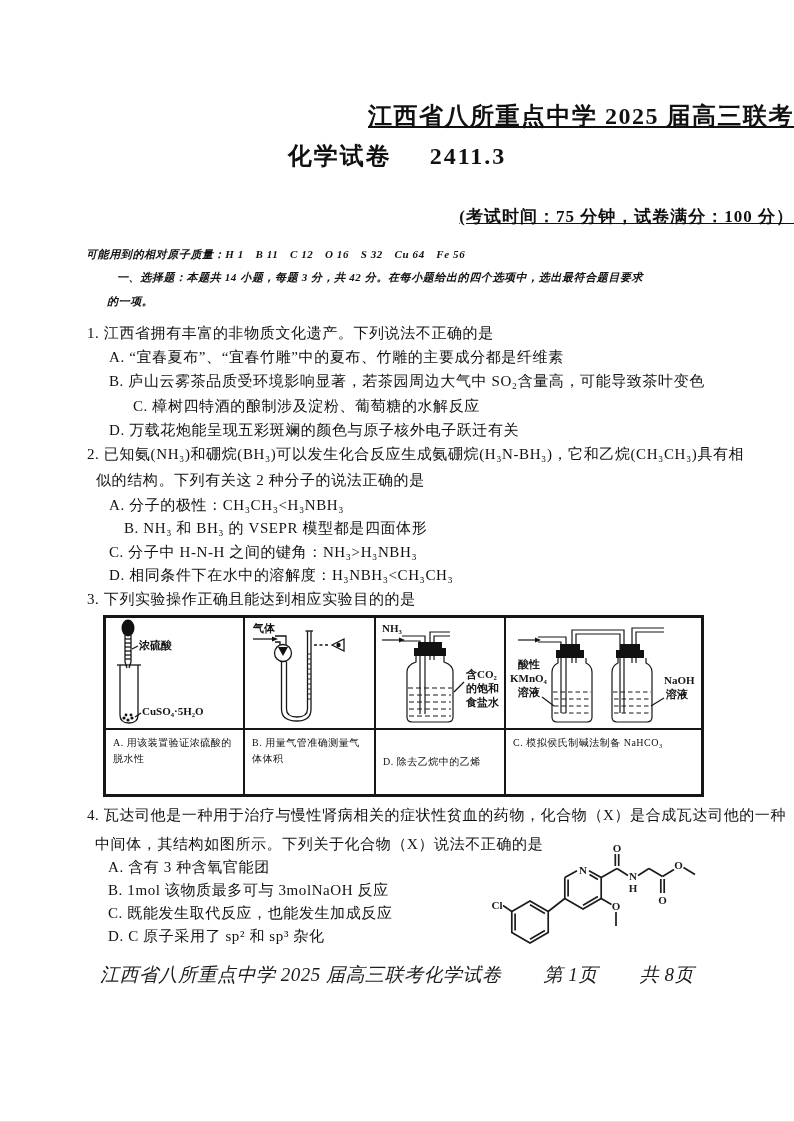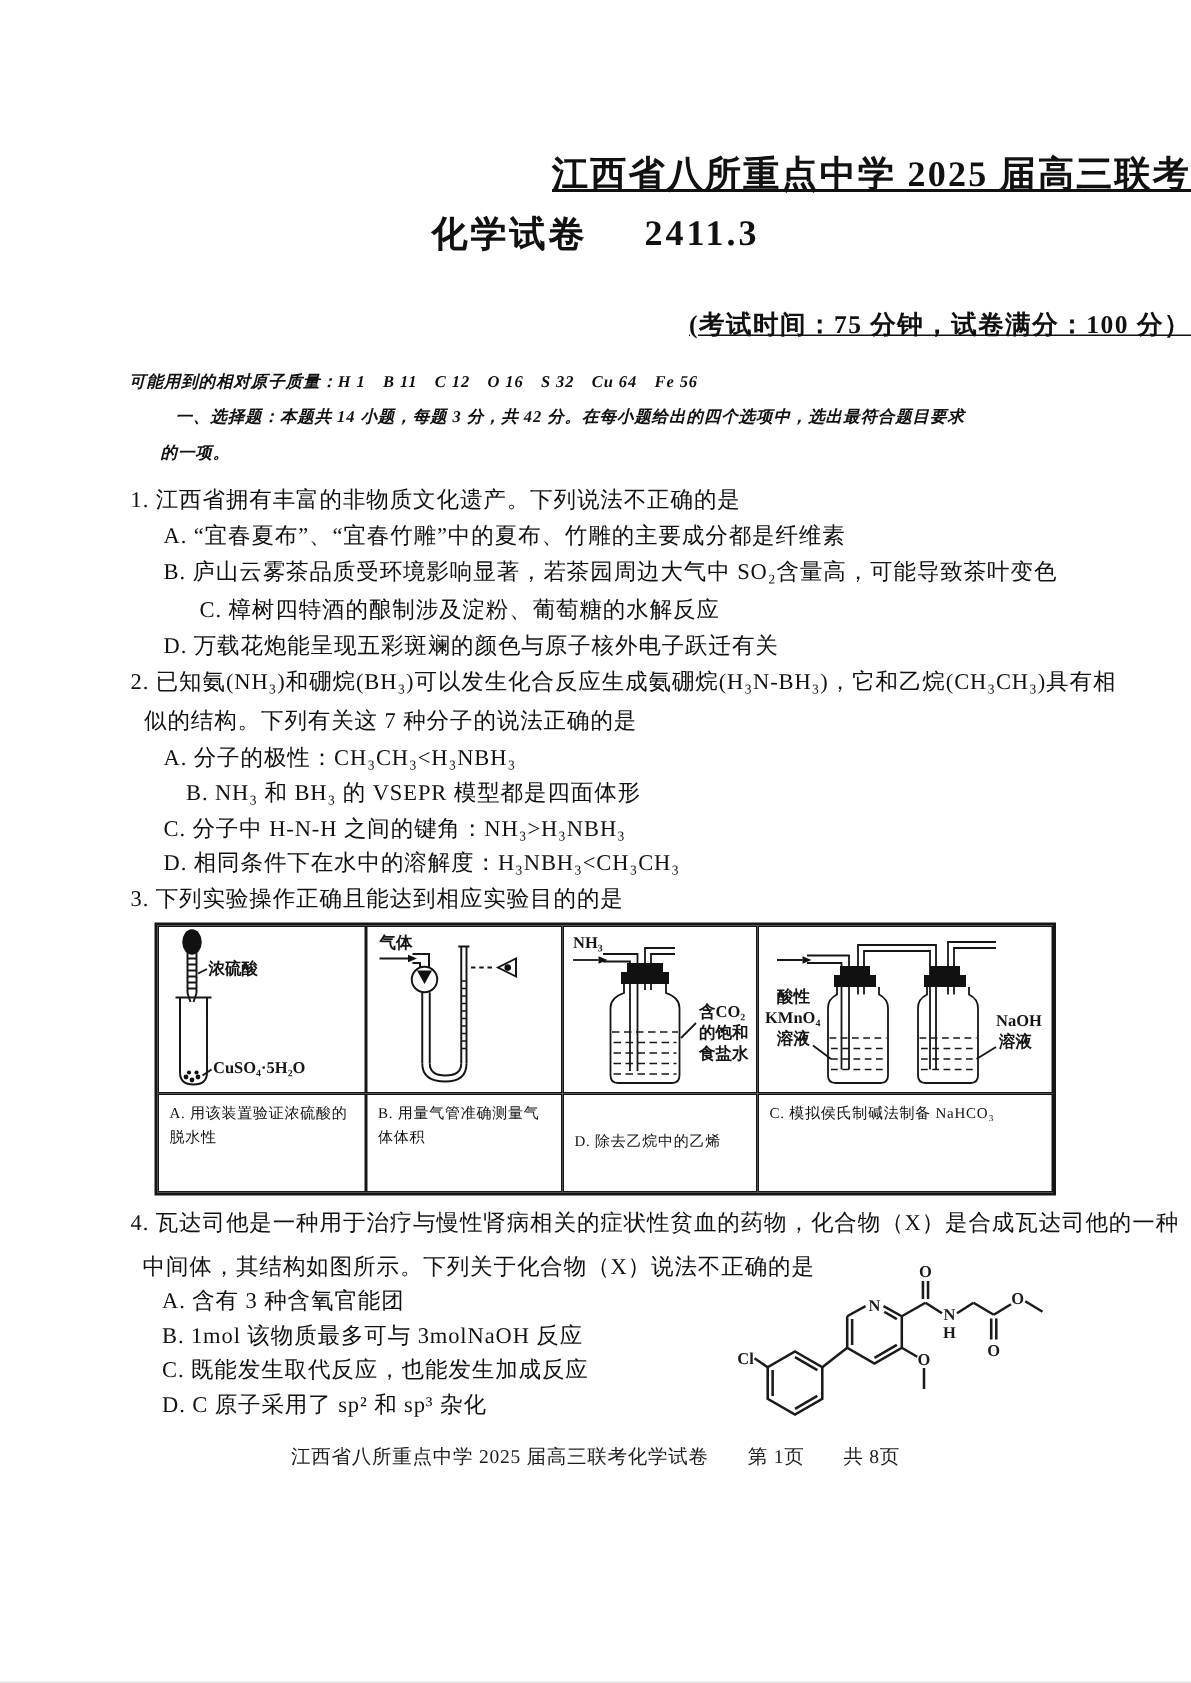--- a/index.html
+++ b/index.html
@@ -17,21 +17,21 @@
   .exp-table{position:absolute;left:103px;top:615px;display:grid;
              grid-template-columns:139px 131px 130px 197px;grid-template-rows:112px 66px;
              border:2px solid #161616;background:#fff;}
   .exp-table .cell{border:1px solid #161616;overflow:hidden;}
   .cap{font-size:10px;line-height:1.62;letter-spacing:0.5px;padding:5px 7px;white-space:normal;}
   .cap-center{display:flex;align-items:center;}
   svg{display:block;}
   svg text{font-family:"Liberation Serif","DejaVu Serif",serif;}
   .dlabel{font-size:11px;font-weight:600;fill:#161616;}
   .atom{font-size:11px;font-weight:700;fill:#1b1b1b;}
-  .footer{display:flex;justify-content:center;gap:26px;font-size:13px;letter-spacing:0.5px;color:#1c1c1c;}
+  .footer{display:flex;justify-content:center;gap:42px;font-size:19px;letter-spacing:0.5px;color:#1c1c1c;font-style:italic;}
 </style>
 </head>
 <body>
 
 <div class="page">
 
   <div class="abs center t1" style="top:100px;">江西省八所重点中学 2025 届高三联考</div>
   <div class="abs t2" style="top:140px;left:0;width:794px;align-items:center;">
     <span>化学试卷</span>
     <span>2411.3</span>
@@ -42,21 +42,21 @@
   <div class="abs b15" style="top:270px;left:85px;margin-left:32px;">一、选择题：本题共 14 小题，每题 3 分，共 42 分。在每小题给出的四个选项中，选出最符合题目要求</div>
   <div class="abs b15" style="top:294px;left:107px;">的一项。</div>
 
   <div class="abs q" style="top:324px;left:87px;">1. 江西省拥有丰富的非物质文化遗产。下列说法不正确的是</div>
   <div class="abs opt" style="top:348px;left:109px;">A. “宜春夏布”、“宜春竹雕”中的夏布、竹雕的主要成分都是纤维素</div>
   <div class="abs opt" style="top:372px;left:109px;">B. 庐山云雾茶品质受环境影响显著，若茶园周边大气中 SO₂含量高，可能导致茶叶变色</div>
   <div class="abs opt" style="top:397px;left:109px;margin-left:24px;">C. 樟树四特酒的酿制涉及淀粉、葡萄糖的水解反应</div>
   <div class="abs opt" style="top:421px;left:109px;">D. 万载花炮能呈现五彩斑斓的颜色与原子核外电子跃迁有关</div>
 
   <div class="abs q" style="top:445px;left:87px;">2. 已知氨(NH₃)和硼烷(BH₃)可以发生化合反应生成氨硼烷(H₃N-BH₃)，它和乙烷(CH₃CH₃)具有相</div>
-  <div class="abs q" style="top:471px;left:96px;">似的结构。下列有关这 7 种分子的说法正确的是</div>
+  <div class="abs q" style="top:471px;left:96px;">似的结构。下列有关这 2 种分子的说法正确的是</div>
   <div class="abs opt" style="top:496px;left:109px;">A. 分子的极性：CH₃CH₃&lt;H₃NBH₃</div>
   <div class="abs opt" style="top:519px;left:109px;margin-left:15px;">B. NH₃ 和 BH₃ 的 VSEPR 模型都是四面体形</div>
   <div class="abs opt" style="top:543px;left:109px;">C. 分子中 H-N-H 之间的键角：NH₃&gt;H₃NBH₃</div>
   <div class="abs opt" style="top:566px;left:109px;">D. 相同条件下在水中的溶解度：H₃NBH₃&lt;CH₃CH₃</div>
 
   <div class="abs q" style="top:590px;left:87px;">3. 下列实验操作正确且能达到相应实验目的的是</div>
 
   <div class="exp-table">
 
     <div class="cell">

